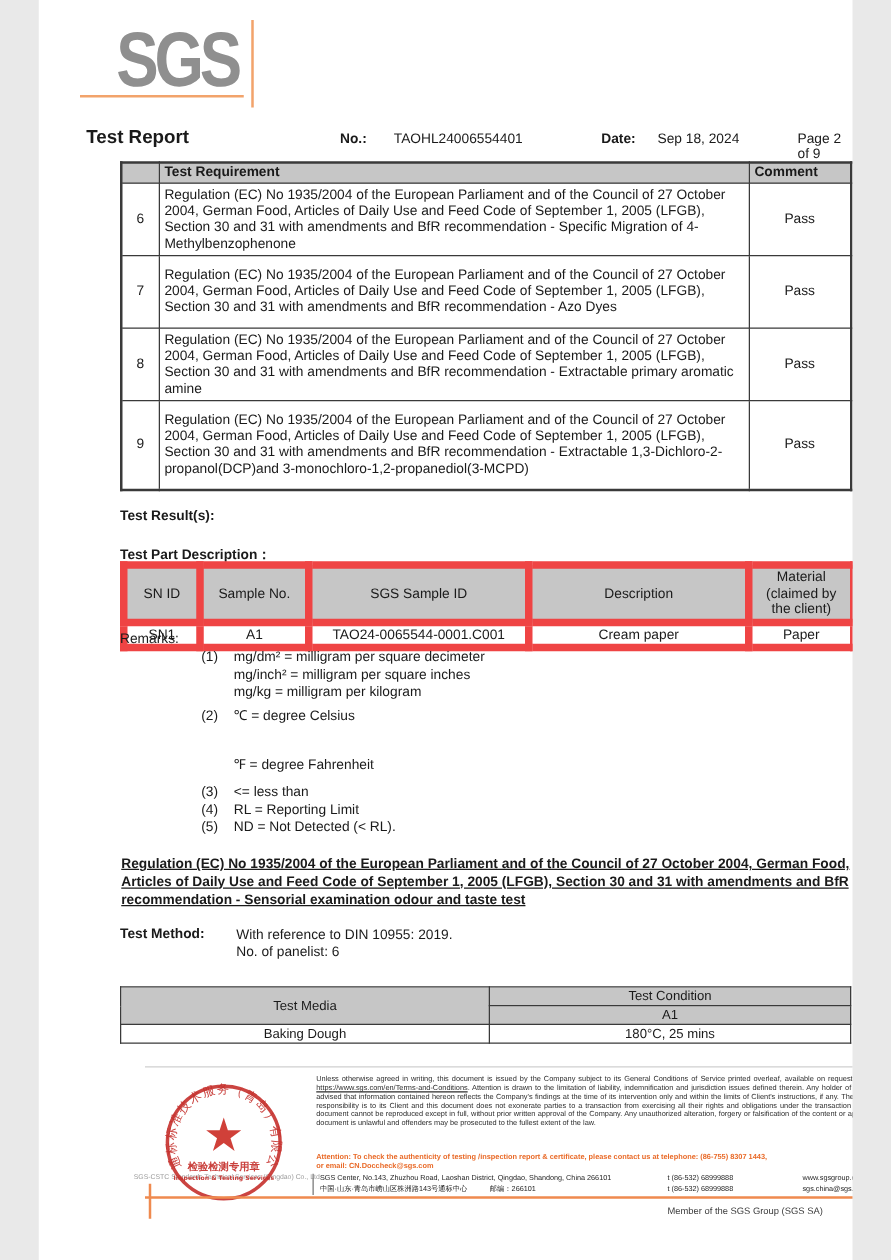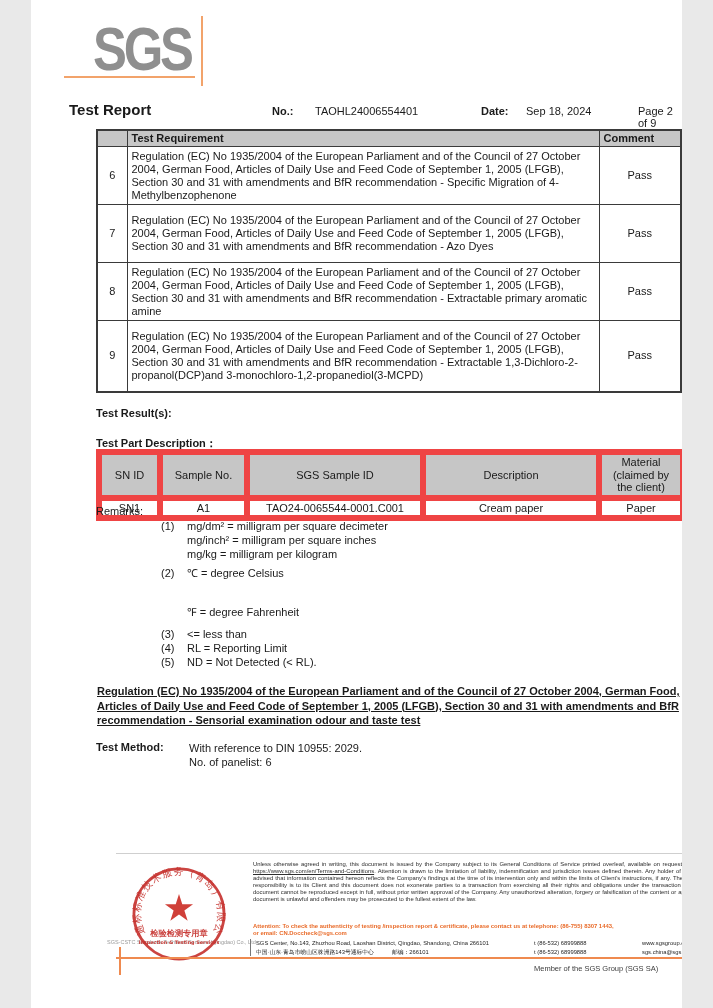--- a/index.html
+++ b/index.html
@@ -196,24 +196,43 @@
     <div class="rm-row">
         <span class="rm-num">(5)</span>
         <span>ND = Not Detected (&lt; RL).</span>
       </div>
   </div>
 
   <div class="abs reg-heading">Regulation (EC) No 1935/2004 of the European Parliament and of the Council of 27 October 2004, German Food, Articles of Daily Use and Feed Code of September 1, 2005 (LFGB), Section 30 and 31 with amendments and BfR recommendation - Sensorial examination odour and taste test</div>
 
   <div class="abs tm-label">Test Method:</div>
   <div class="abs tm-lines">
-    <div>With reference to DIN 10955: 2029.</div>
+    <div>With reference to DIN 10955: 2019.</div>
     <div>No. of panelist: 6</div>
   </div>
 
+  <table class="abs media-table">
+    <colgroup>
+        <col style="width:295px">
+        <col style="width:289px">
+      </colgroup>
+    <tbody>
+        <tr>
+      <td class="hd" rowspan="2">Test Media</td>
+      <td class="hd">Test Condition</td>
+    </tr>
+    <tr>
+      <td class="hd">A1</td>
+    </tr>
+    <tr>
+      <td class="bd">Baking Dough</td>
+      <td class="bd">180°C, 25 mins</td>
+    </tr>
+  </tbody>
+    </table>
 
   <svg class="abs side-stamp" viewBox="0 0 57 160">
     <circle cx="92" cy="80" r="72" fill="none" stroke="#c5302c" stroke-width="3" opacity="0.85"></circle>
     <defs>
         <path id="sideArc" d="M 50,126 A 60,60 0 0 1 40,38"></path>
       </defs>
     <text fill="#c5302c" font-size="11" letter-spacing="1.5" opacity="0.85" font-family="DejaVu Sans, sans-serif">
       <textPath href="#sideArc">通标标准技术服务（青岛）有限公司</textPath>
     </text>
   </svg>

